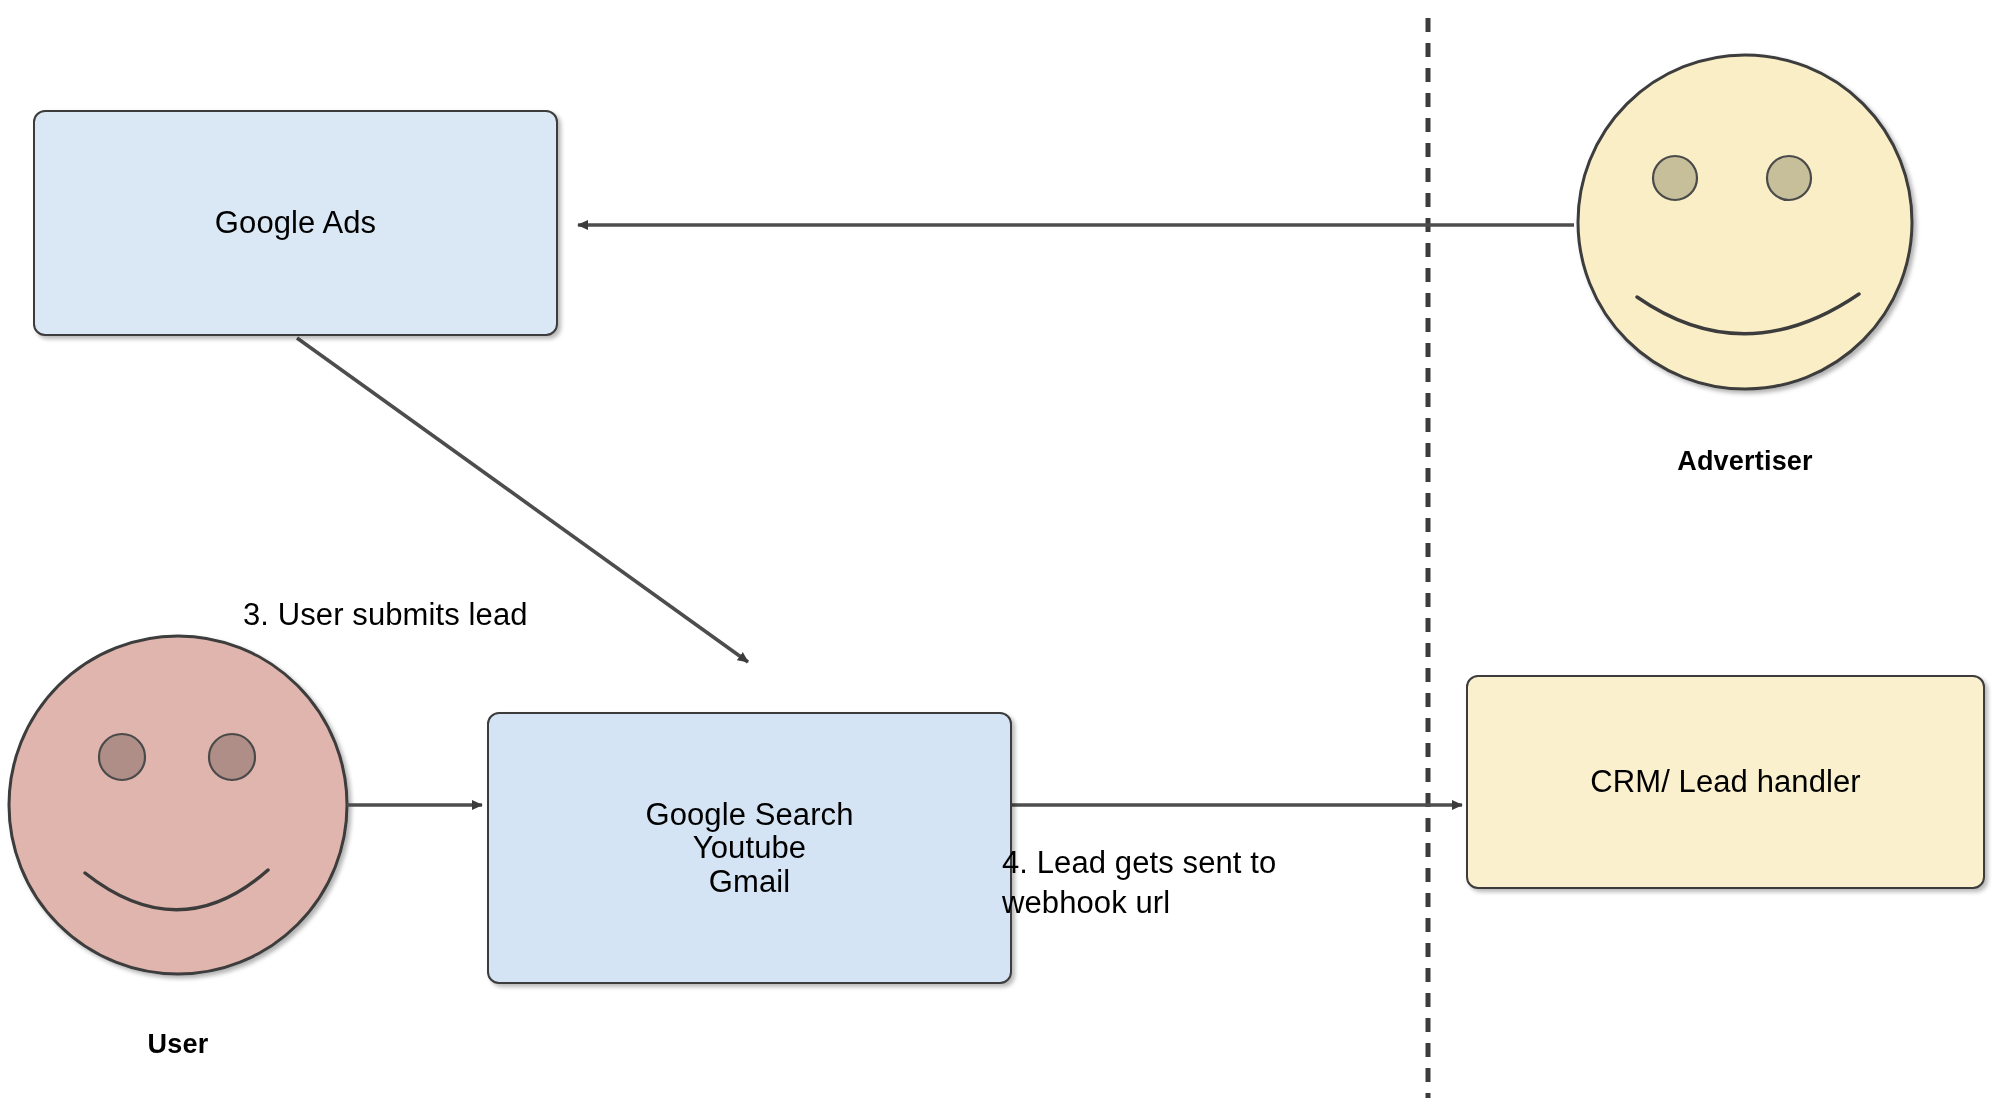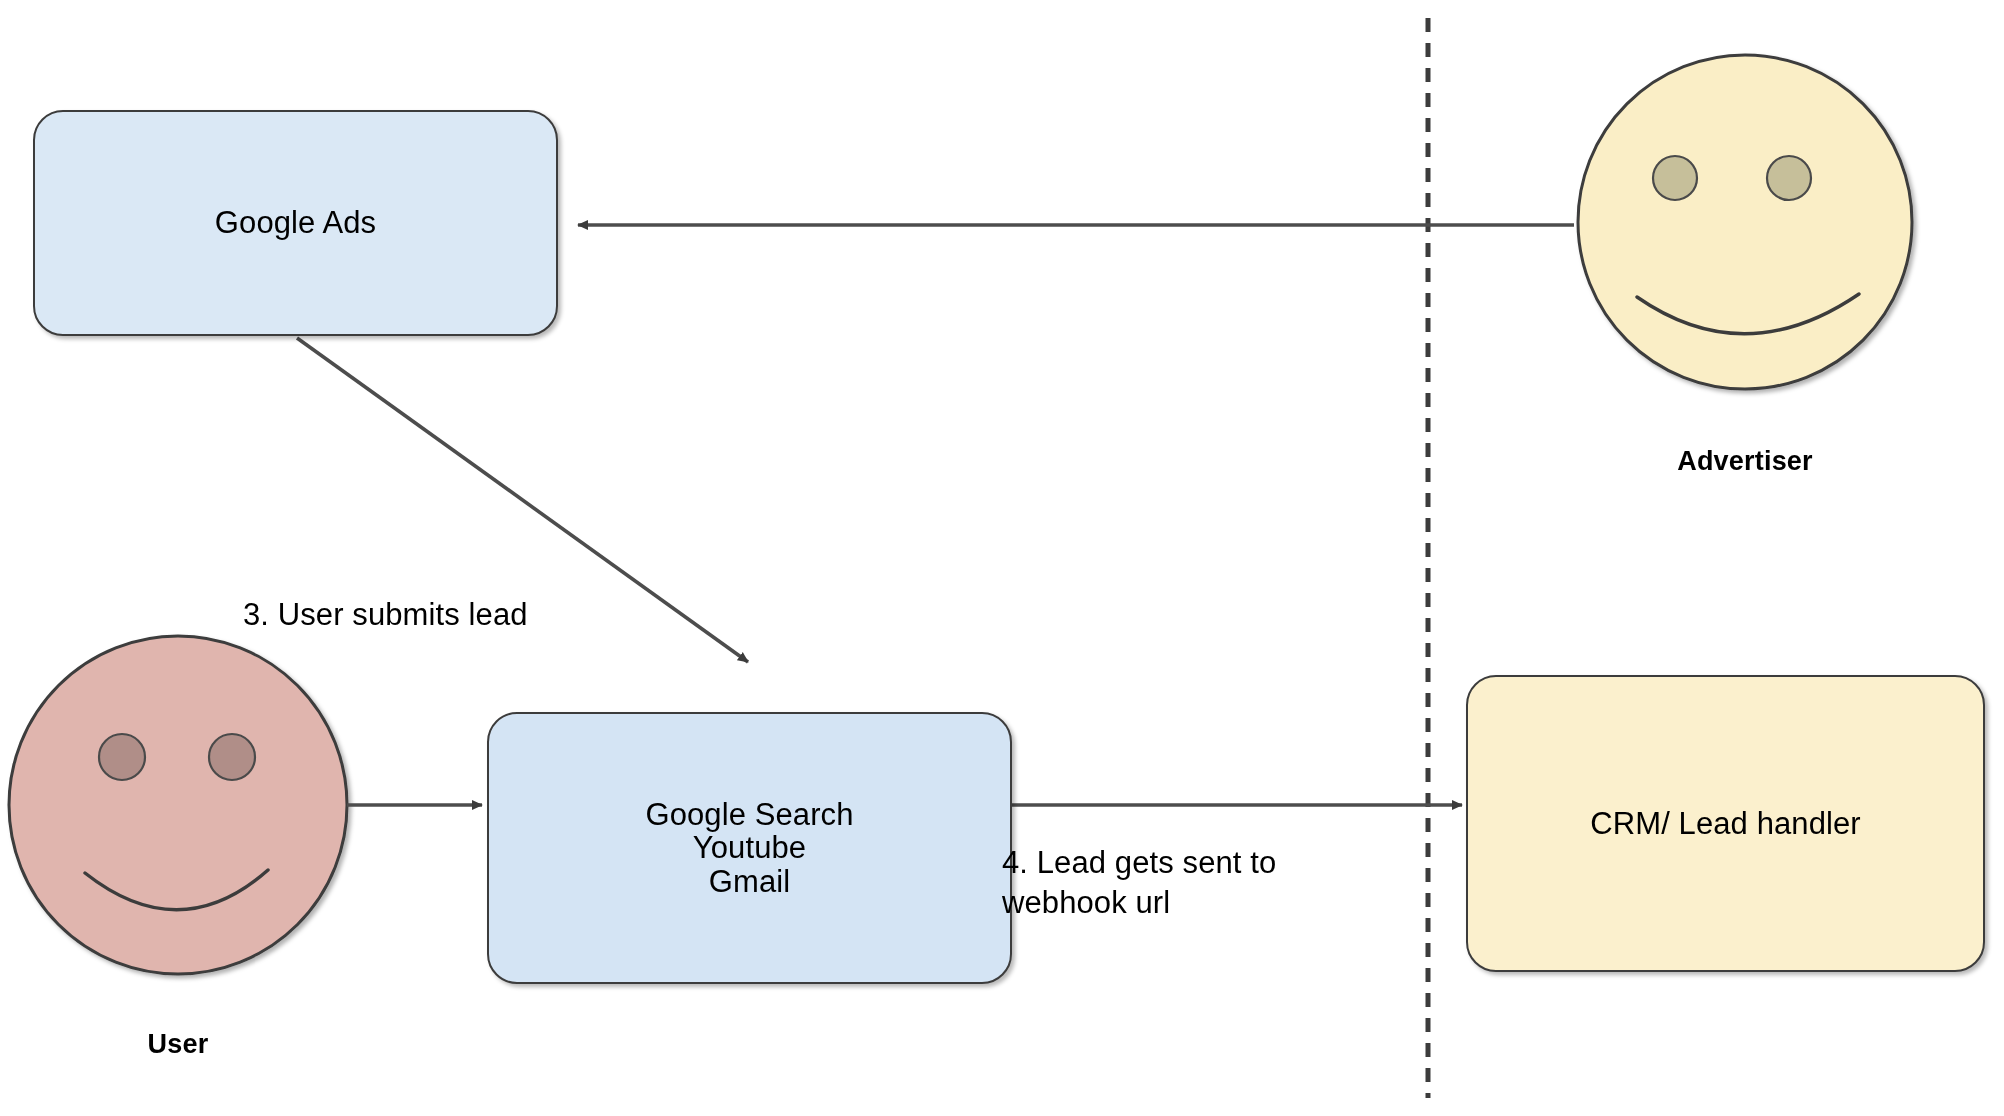--- a/index.html
+++ b/index.html
@@ -25,21 +25,21 @@
     top: 0;
     width: 2004px;
     height: 1116px;
   }
 
   
   .node-box {
     position: absolute;
     box-sizing: border-box;
     border: 2px solid #3c3c3c;
-    border-radius: 30px;
+    border-radius: 12px;
     display: flex;
     align-items: center;
     justify-content: center;
     text-align: center;
     color: #000000;
     box-shadow: 3px 3px 4px rgba(0,0,0,0.28);
   }
   .node-box .node-label {
     font-size: 31px;
     line-height: 1.08;
@@ -50,21 +50,21 @@
   #node-google-ads {
     left: 33px;  top: 110px;  width: 525px;  height: 226px;
     background: #dae8f5;
   }
   #node-google-surfaces {
     left: 487px; top: 668px;  width: 525px;  height: 272px;
     background: #d4e4f4;
     margin-top: 44px;
   }
   #node-crm {
-    left: 1466px; top: 675px; width: 519px;  height: 297px;
+    left: 1466px; top: 675px; width: 519px;  height: 214px;
     background: #fbf0cd;
   }
 
   
   .actor {
     position: absolute;
   }
   .actor-caption {
     position: absolute;
     width: 100%;

